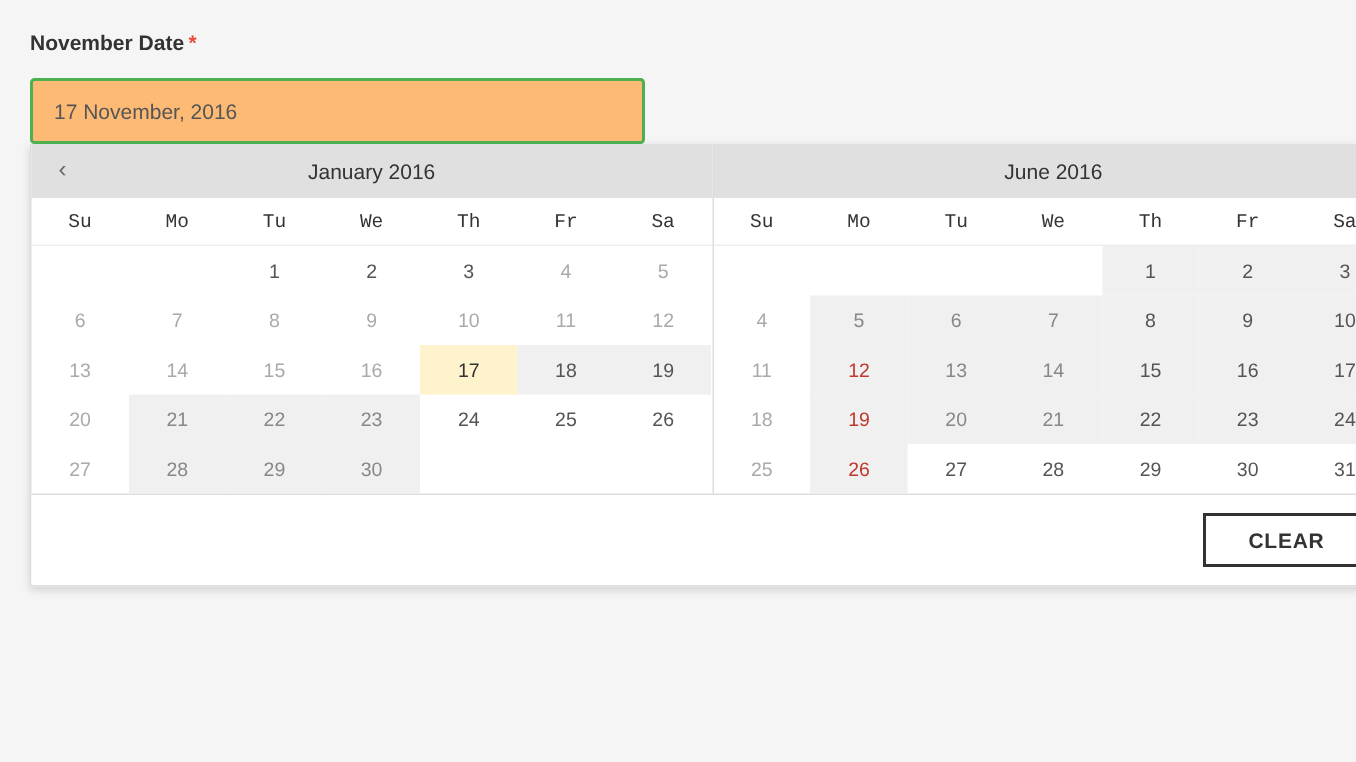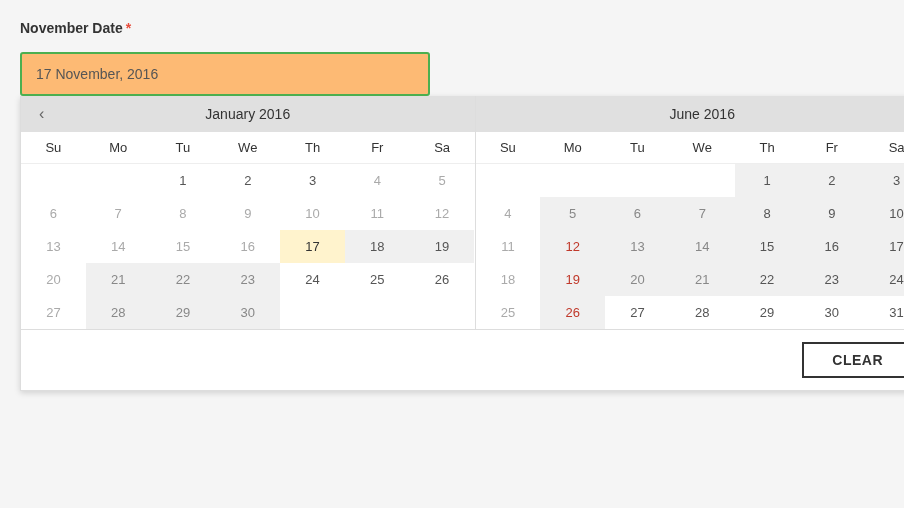--- a/index.html
+++ b/index.html
@@ -68,20 +68,21 @@
     .cal-header .nav-btn.right { right: 10px; }
     .cal-header .month-title {
       font-size: 14px;
       font-weight: normal;
       color: #333;
     }
     .cal-weekdays {
       display: grid;
       grid-template-columns: repeat(7, 1fr);
       border-bottom: 1px solid #eee;
+      font-family: Liberation Mono, monospace;
     }
     .cal-weekdays .wd {
       text-align: center;
       padding: 8px 0;
       font-size: 13px;
       color: #333;
       font-weight: normal;
     }
     .cal-days {
       display: grid;

